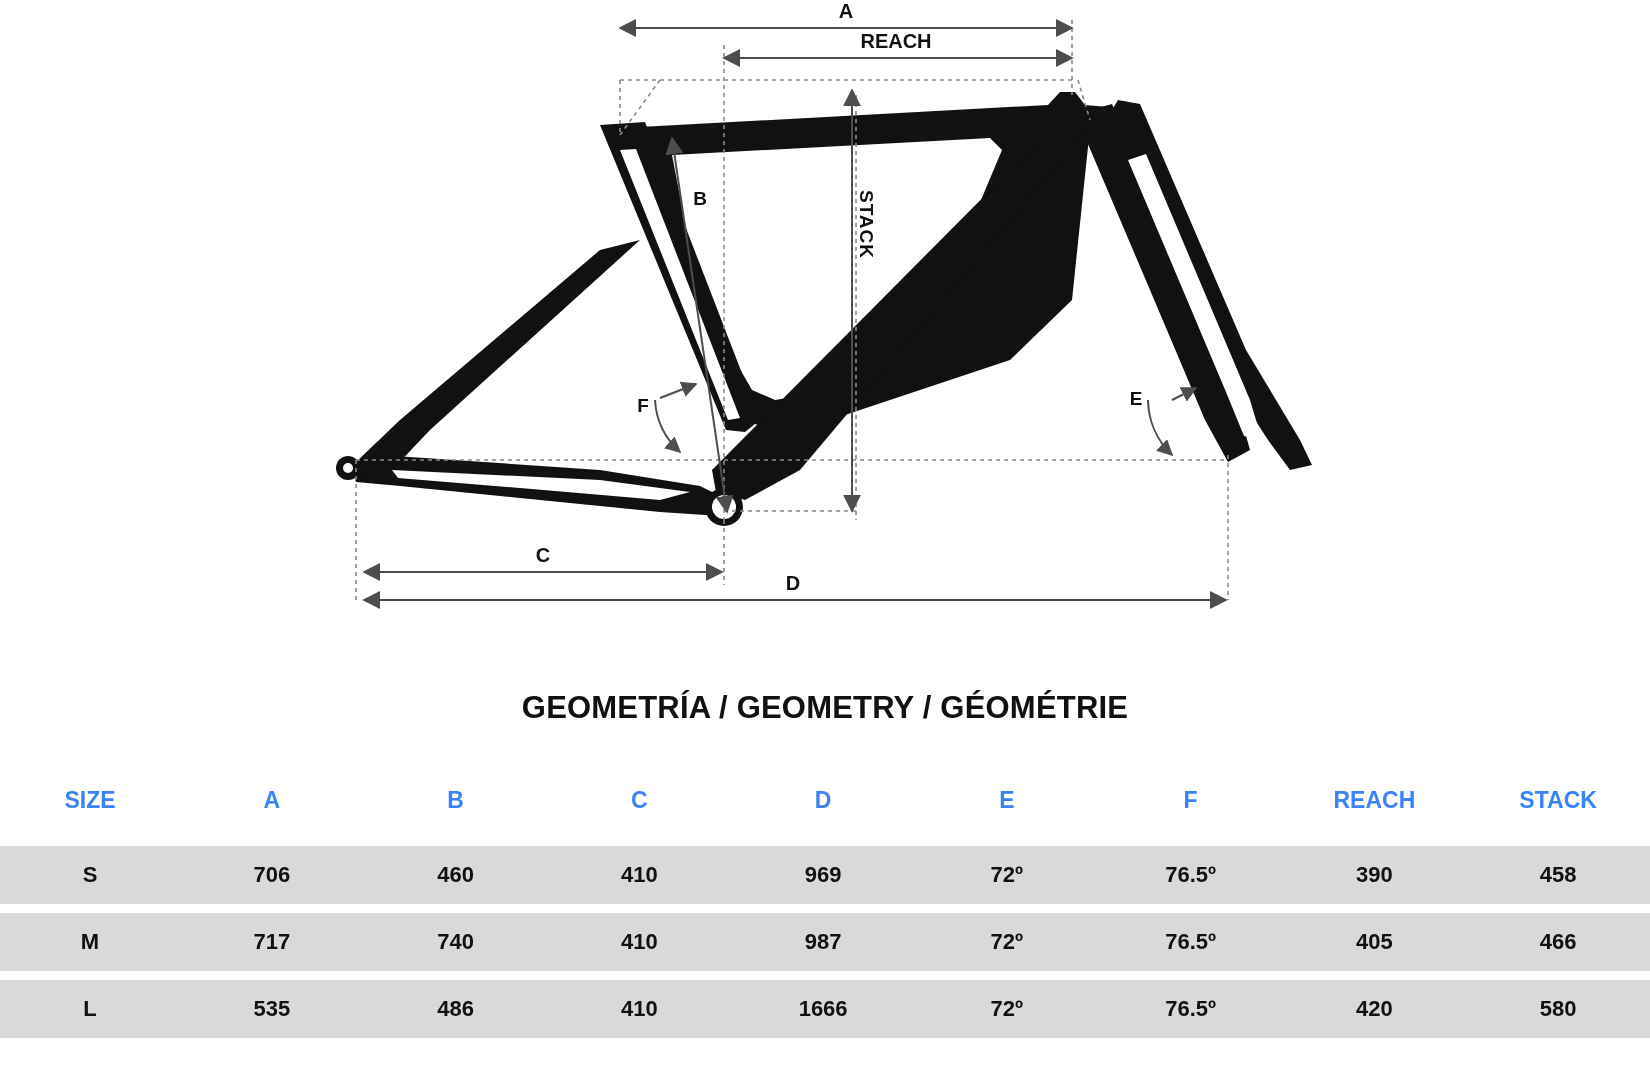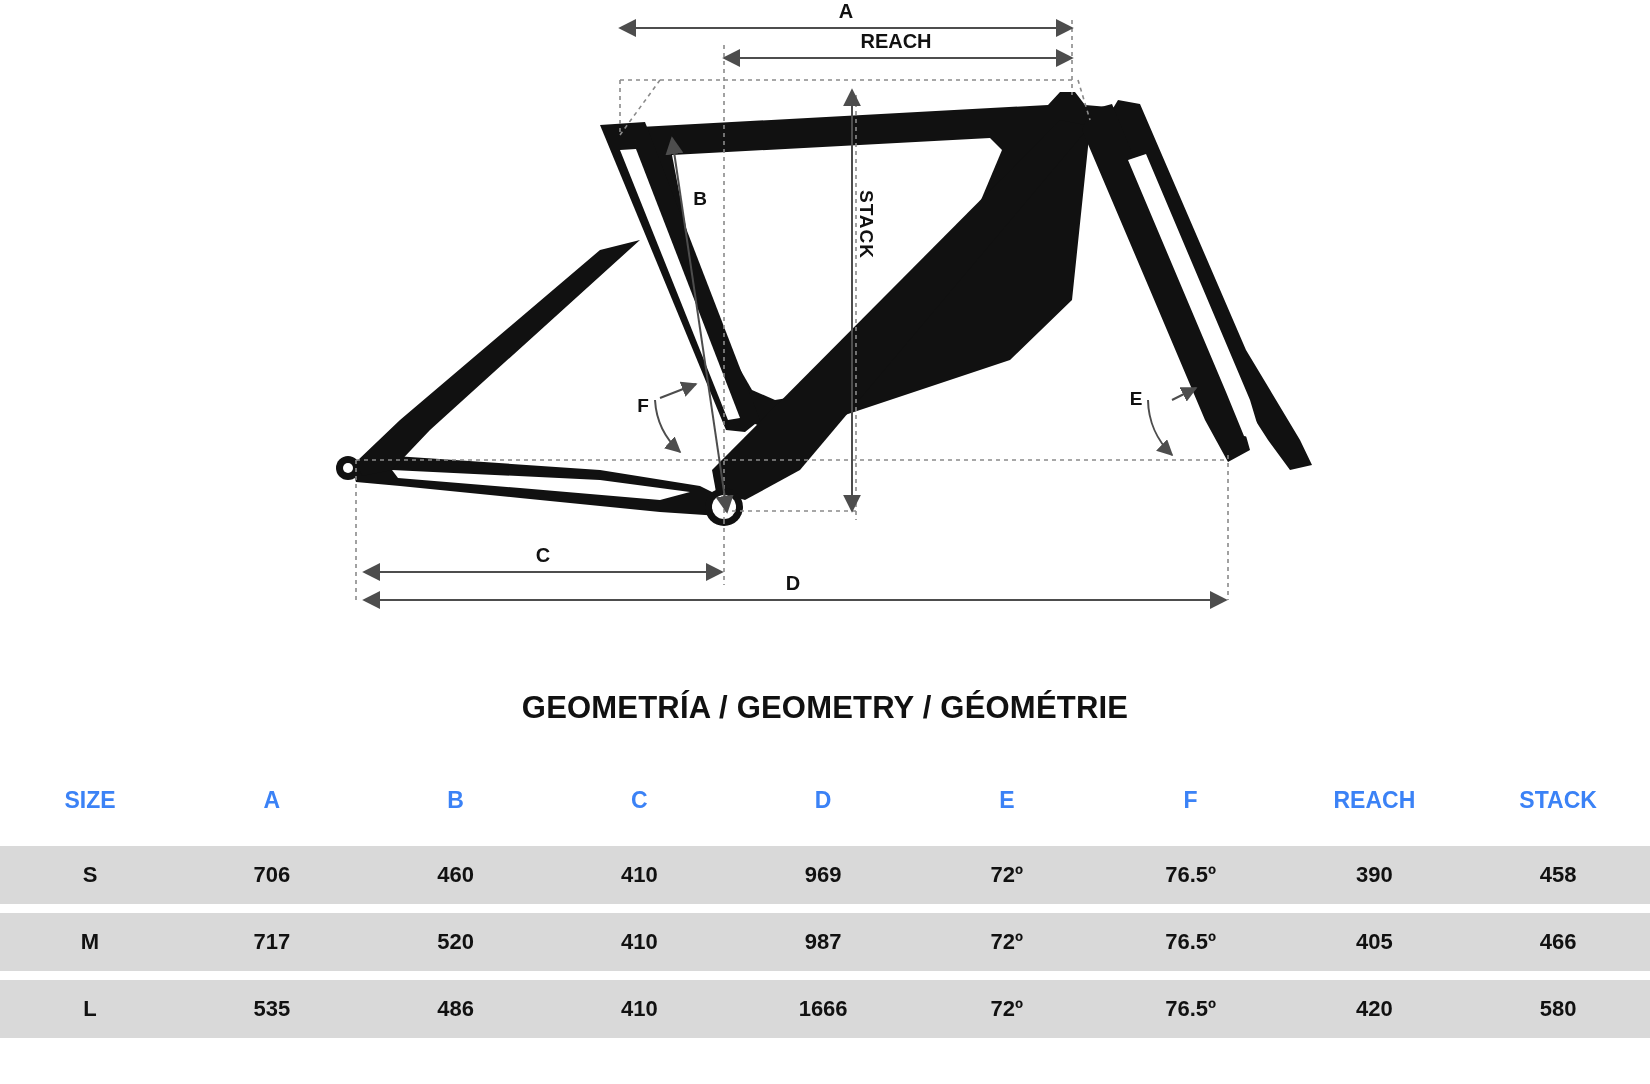--- a/index.html
+++ b/index.html
@@ -249,21 +249,21 @@
           <td>76.5º</td>
           <td>390</td>
           <td>458</td>
         </tr>
         <tr class="spacer">
           <td colspan="9"></td>
         </tr>
         <tr>
           <td>M</td>
           <td>717</td>
-          <td>520</td>
+          <td>740</td>
           <td>410</td>
           <td>987</td>
           <td>72º</td>
           <td>76.5º</td>
           <td>405</td>
           <td>466</td>
         </tr>
         <tr class="spacer">
           <td colspan="9"></td>
         </tr>

